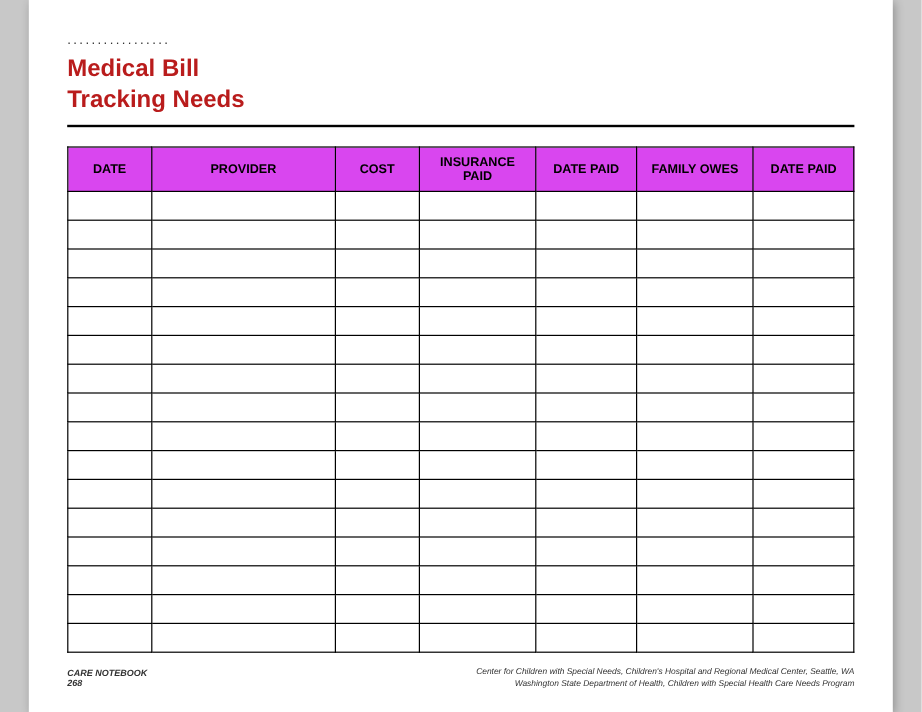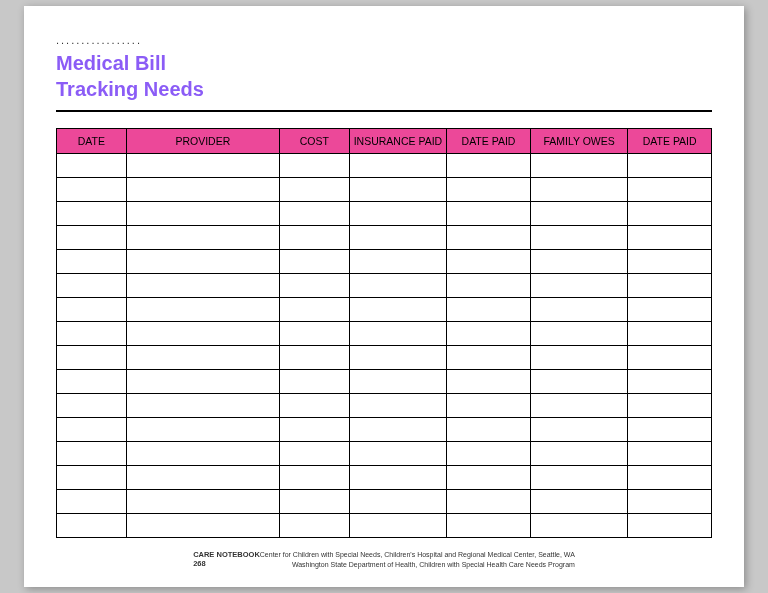--- a/index.html
+++ b/index.html
@@ -25,66 +25,67 @@
     .dots-line {
       font-size: 11px;
       letter-spacing: 2px;
       color: #333;
       margin-bottom: 4px;
     }
 
     .page-title {
       font-size: 20px;
       font-weight: bold;
-      color: #8b5cf6;
+      color: #b91c1c;
       line-height: 1.3;
       margin-bottom: 8px;
     }
 
     .title-divider {
       border: none;
       border-top: 2.5px solid #000;
       margin-bottom: 16px;
     }
 
     .tracking-table {
       width: 100%;
       border-collapse: collapse;
       font-size: 11px;
     }
 
     .tracking-table th {
       border: 1.5px solid #000;
       text-align: center;
-      font-weight: normal;
+      font-weight: bold;
       font-size: 10.5px;
       padding: 6px 4px;
-      background: #ec4899;
+      background: #d946ef;
       text-transform: uppercase;
     }
 
     .tracking-table td {
       border: 1px solid #000;
       height: 24px;
       padding: 0;
     }
 
     .col-date { width: 10%; }
     .col-provider { width: 22%; }
     .col-cost { width: 10%; }
     .col-insurance { width: 14%; margin-left: 12px; }
     .col-date-paid1 { width: 12%; }
     .col-family-owes { width: 14%; }
     .col-date-paid2 { width: 12%; }
 
     .footer {
       margin-top: 12px;
       display: flex;
-      justify-content: center;
+      justify-content: space-between;
       align-items: flex-start;
+      font-style: italic;
     }
 
     .footer-left {
       font-size: 7.5px;
       color: #333;
       font-weight: bold;
     }
 
     .footer-right {
       font-size: 7px;

